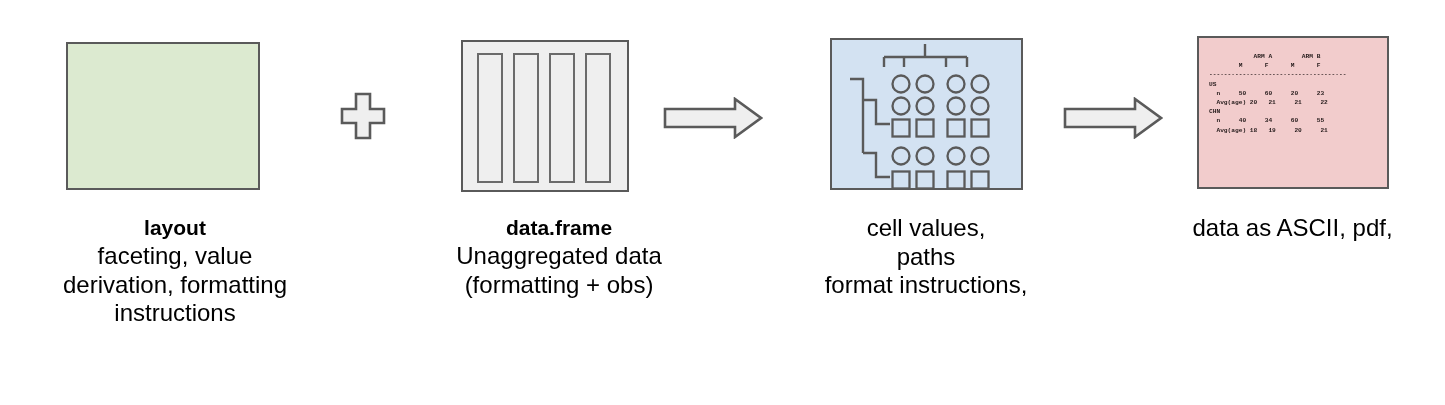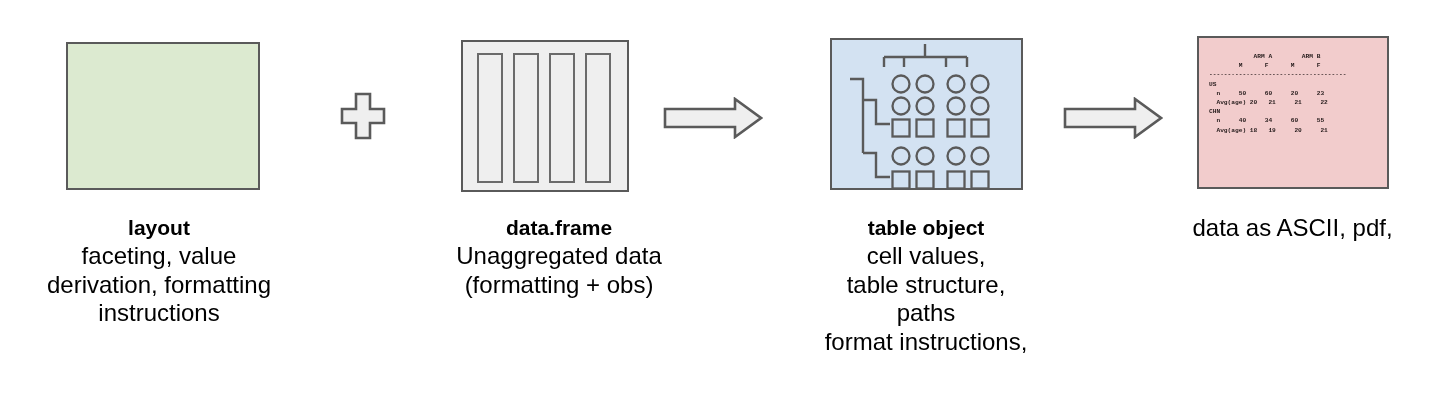--- a/index.html
+++ b/index.html
@@ -103,21 +103,21 @@
     line-height: 28px;
     display: block;
   }
   .caption .line {
     font-size: 24px;
     line-height: 28.5px;
     display: block;
     font-weight: normal;
   }
 
-  .cap-layout    { left: 14px;   width: 290px; }
+  .cap-layout    { left: 30px;   width: 290px; }
   .cap-dataframe { left: 414px;  width: 290px; }
   .cap-table     { left: 790px;  width: 272px; }
   .cap-formatted { left: 1155px; width: 275px; }
 </style>
 </head>
 <body>
 
 <div id="stage">
 
   <div class="gbox layout-box"></div>
@@ -212,23 +212,21 @@
     <span class="line">instructions</span>
   </div>
 
   <div class="caption cap-dataframe">
     <span class="title">data.frame</span>
     <span class="line">Unaggregated data</span>
     <span class="line">(formatting + obs)</span>
   </div>
 
   <div class="caption cap-table">
-    <span class="title">table object</span>
     <span class="line">cell values,</span>
-    <span class="line">table structure,</span>
     <span class="line">paths</span>
     <span class="line">format instructions,</span>
   </div>
 
   <div class="caption cap-formatted">
     <span class="line">data as ASCII, pdf,</span>
   </div>
 
 </div>
 

